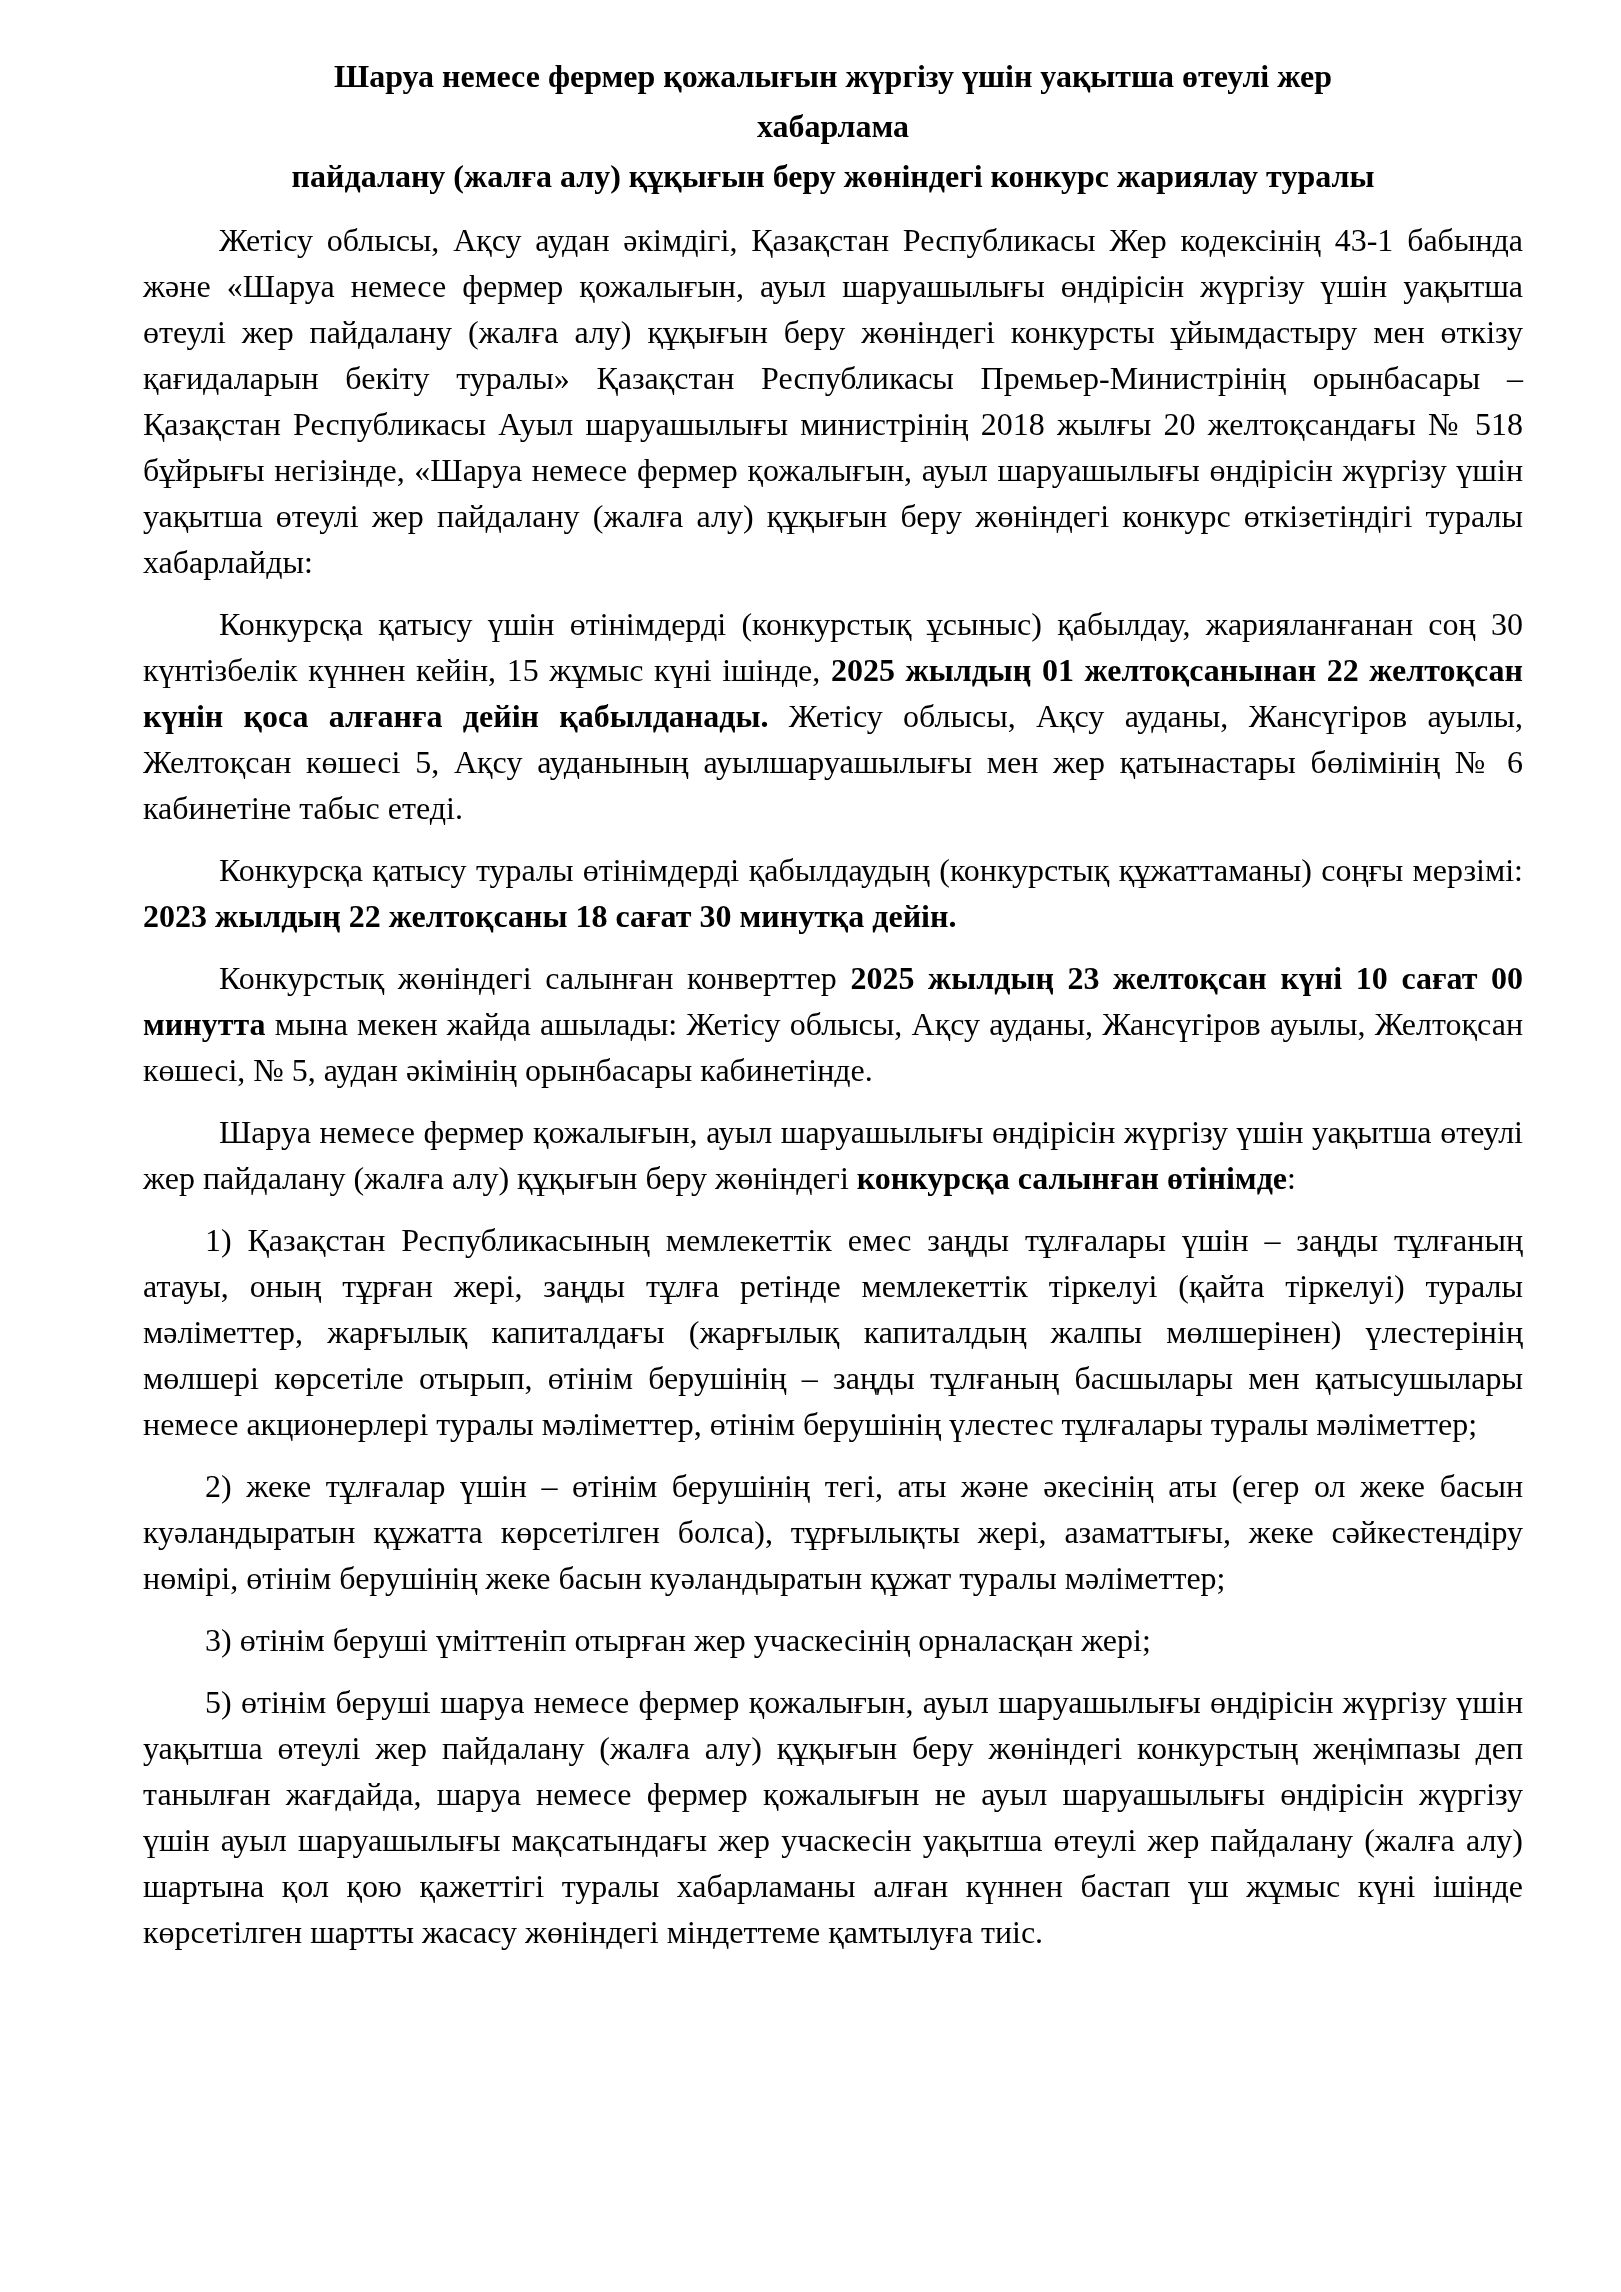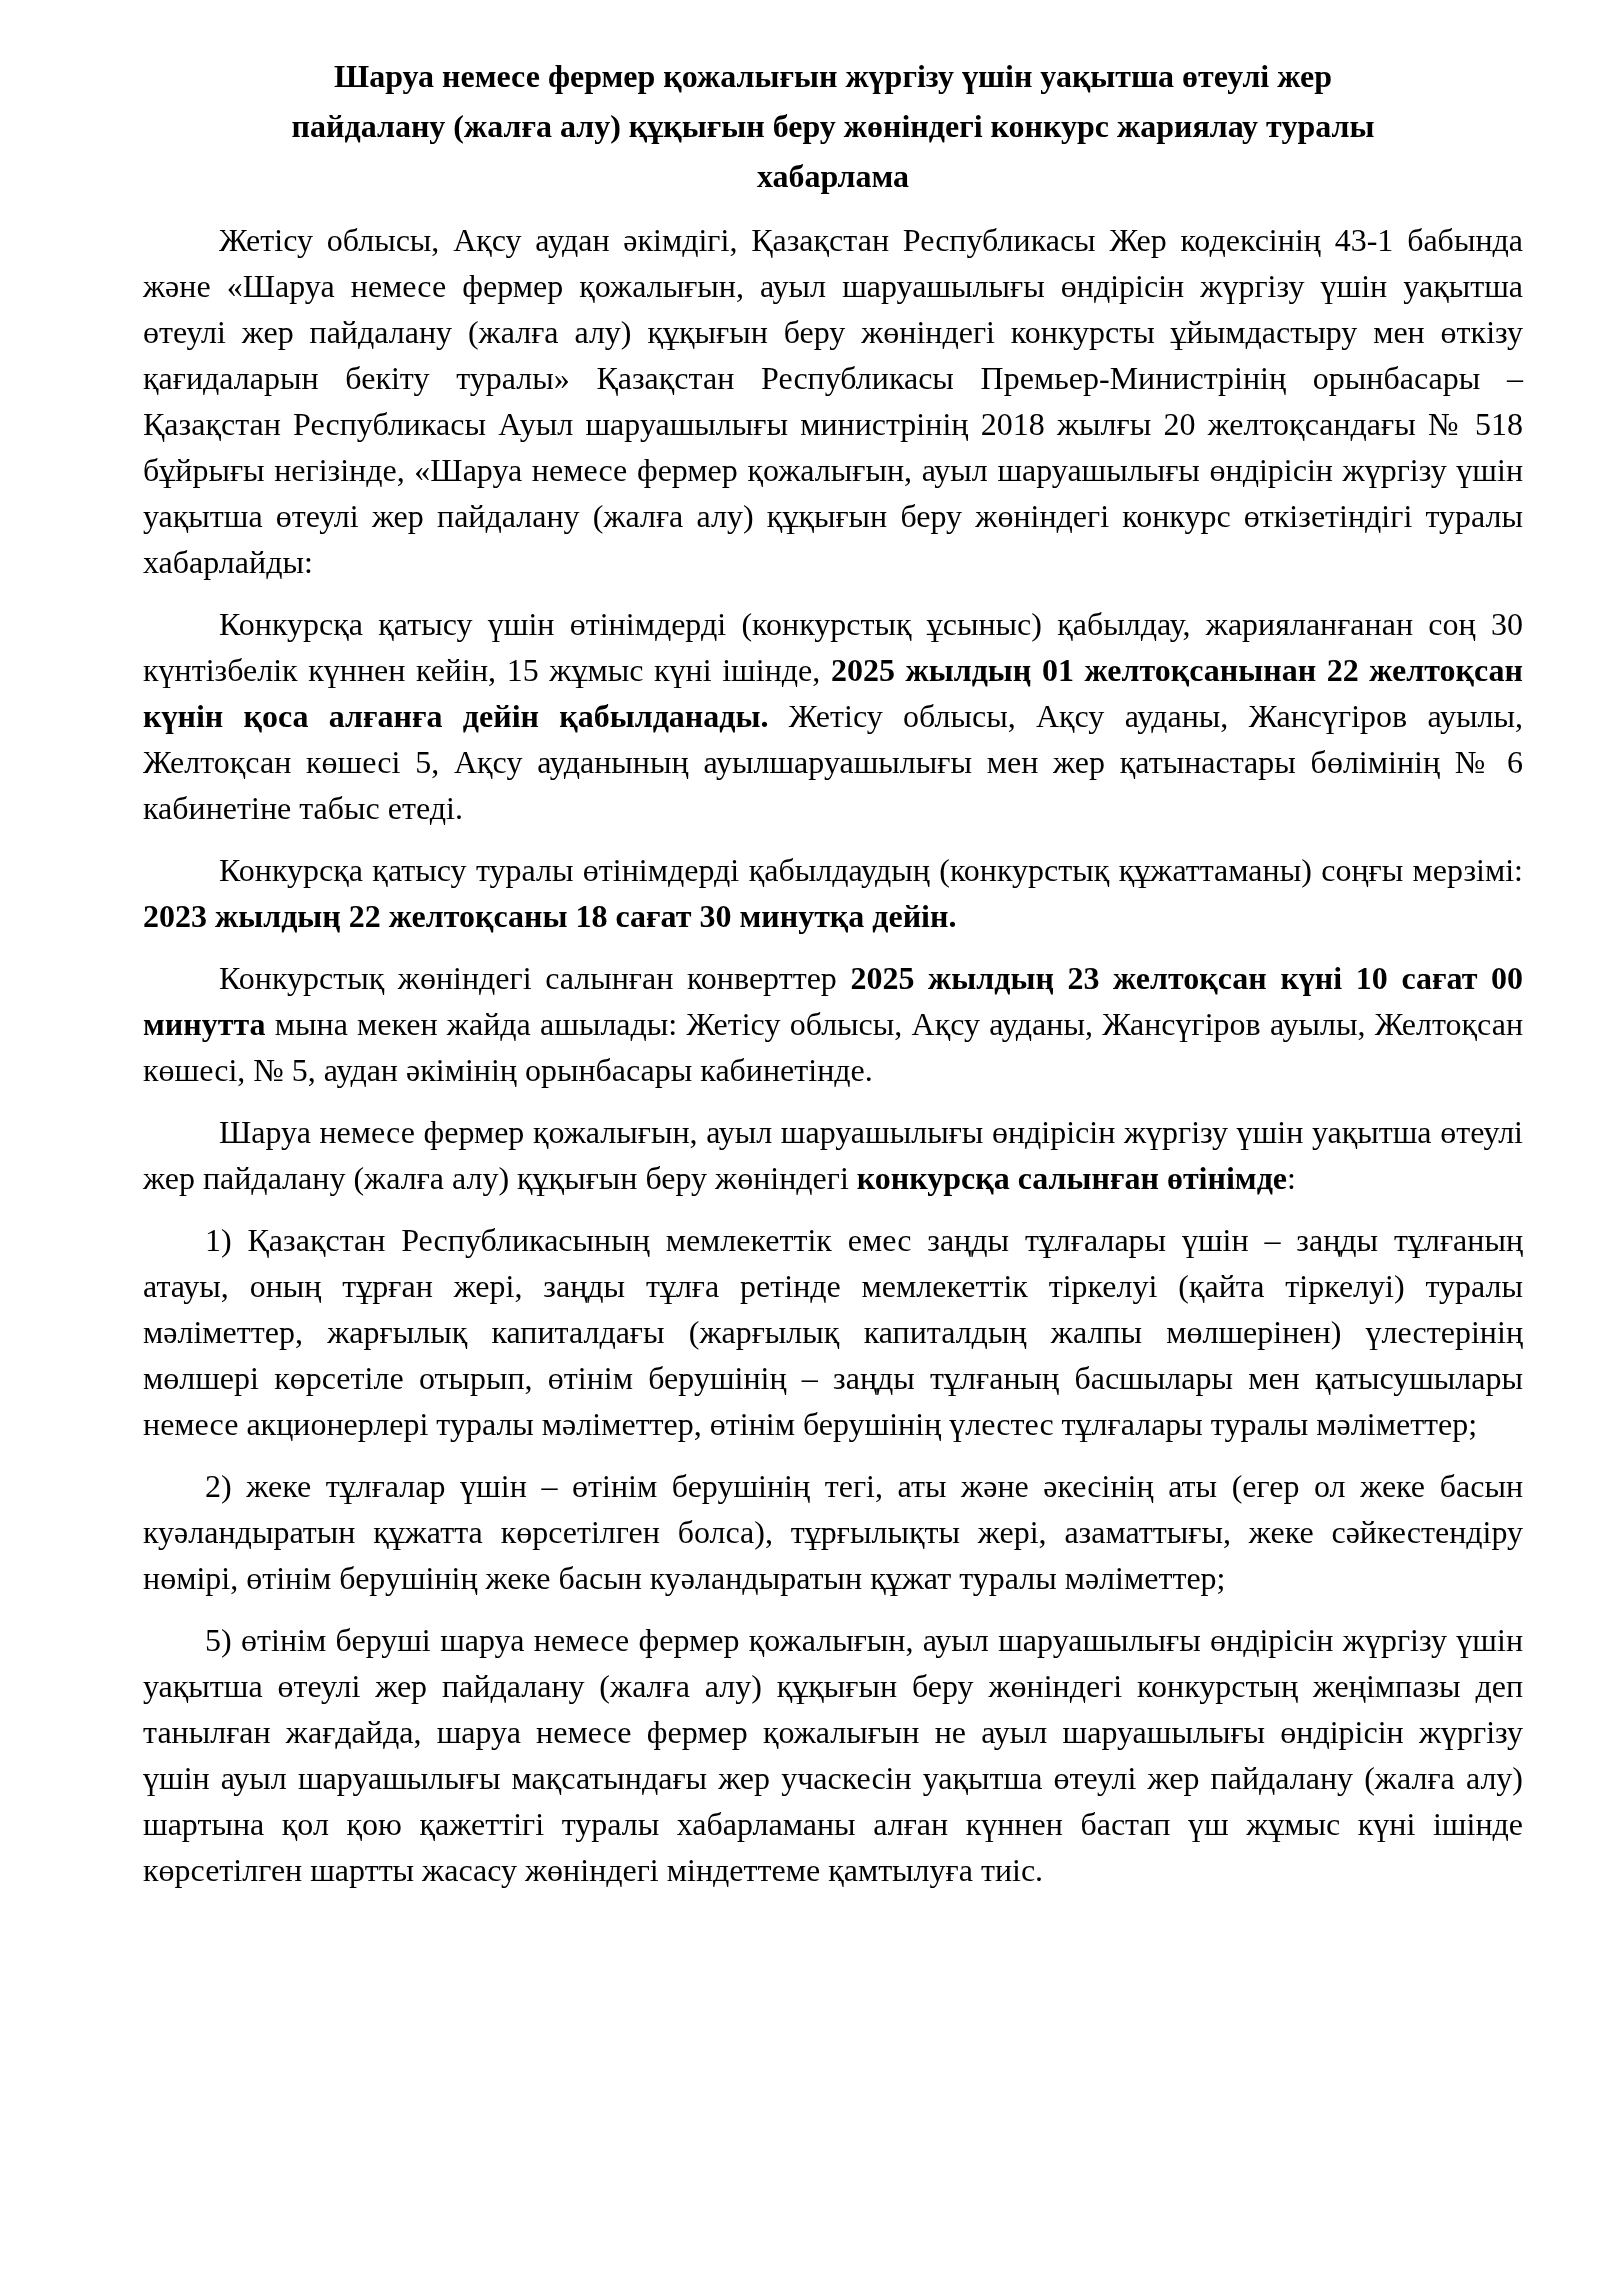--- a/index.html
+++ b/index.html
@@ -38,36 +38,37 @@
     font-weight: bold;
   }
 </style>
 </head>
 <body>
 
 <div class="page">
 
   <div class="title">
     <div>Шаруа немесе фермер қожалығын жүргізу үшін уақытша өтеулі жер</div>
+    <div>хабарлама</div>
     <div>пайдалану (жалға алу) құқығын беру жөніндегі конкурс жариялау туралы</div>
-    <div>хабарлама</div>
   </div>
 
   <p class="para"><span>Жетісу облысы, Ақсу аудан әкімдігі, Қазақстан Республикасы Жер кодексінің 43-1 бабында және «Шаруа немесе фермер қожалығын, ауыл шаруашылығы өндірісін жүргізу үшін уақытша өтеулі жер пайдалану (жалға алу) құқығын беру жөніндегі конкурсты ұйымдастыру мен өткізу қағидаларын бекіту туралы» Қазақстан Республикасы Премьер-Министрінің орынбасары – Қазақстан Республикасы Ауыл шаруашылығы министрінің 2018 жылғы 20 желтоқсандағы  № 518 бұйрығы негізінде, «Шаруа немесе фермер қожалығын, ауыл шаруашылығы өндірісін жүргізу үшін уақытша өтеулі жер пайдалану (жалға алу) құқығын беру жөніндегі конкурс өткізетіндігі туралы хабарлайды:</span></p>
 
   <p class="para"><span>Конкурсқа қатысу үшін өтінімдерді (конкурстық ұсыныс) қабылдау, жарияланғанан соң 30 күнтізбелік күннен кейін, 15 жұмыс күні ішінде, </span><span class="b">2025 жылдың 01 желтоқсанынан 22 желтоқсан күнін қоса алғанға дейін қабылданады.</span><span> Жетісу облысы, Ақсу ауданы, Жансүгіров ауылы, Желтоқсан көшесі 5, Ақсу ауданының ауылшаруашылығы мен жер қатынастары бөлімінің № 6 кабинетіне табыс етеді.</span></p>
 
   <p class="para"><span>Конкурсқа қатысу туралы өтінімдерді қабылдаудың (конкурстық құжаттаманы) соңғы мерзімі: </span><span class="b">2023 жылдың 22 желтоқсаны 18 сағат 30 минутқа дейін.</span></p>
 
   <p class="para"><span>Конкурстық жөніндегі салынған конверттер </span><span class="b">2025 жылдың 23 желтоқсан күні 10 сағат 00 минутта</span><span> мына мекен жайда ашылады: Жетісу облысы, Ақсу ауданы, Жансүгіров ауылы,  Желтоқсан  көшесі, № 5, аудан әкімінің орынбасары кабинетінде.</span></p>
 
   <p class="para"><span>Шаруа немесе фермер қожалығын, ауыл шаруашылығы өндірісін жүргізу үшін уақытша өтеулі жер пайдалану (жалға алу) құқығын беру жөніндегі </span><span class="b">конкурсқа салынған өтінімде</span><span>:</span></p>
 
   <p class="list-item"><span>1) Қазақстан Республикасының мемлекеттік емес заңды тұлғалары үшін – заңды тұлғаның атауы, оның тұрған жері, заңды тұлға ретінде мемлекеттік тіркелуі (қайта тіркелуі) туралы мәліметтер, жарғылық капиталдағы (жарғылық капиталдың жалпы мөлшерінен) үлестерінің мөлшері көрсетіле отырып, өтінім берушінің – заңды тұлғаның басшылары мен қатысушылары немесе акционерлері туралы мәліметтер, өтінім берушінің үлестес тұлғалары туралы мәліметтер;</span></p>
 
   <p class="list-item"><span>2) жеке тұлғалар үшін – өтінім берушінің тегі, аты және әкесінің аты (егер ол жеке басын куәландыратын құжатта көрсетілген болса), тұрғылықты жері, азаматтығы, жеке сәйкестендіру нөмірі, өтінім берушінің жеке басын куәландыратын құжат туралы мәліметтер;</span></p>
 
+  <p class="list-item"><span>3) өтінім беруші үміттеніп отырған жер учаскесінің орналасқан жері;</span></p>
 
 
   <p class="list-item"><span>5) өтінім беруші шаруа немесе фермер қожалығын, ауыл шаруашылығы өндірісін жүргізу үшін уақытша өтеулі жер пайдалану (жалға алу) құқығын беру жөніндегі конкурстың жеңімпазы деп танылған жағдайда, шаруа немесе фермер қожалығын не ауыл шаруашылығы өндірісін жүргізу үшін ауыл шаруашылығы мақсатындағы жер учаскесін уақытша өтеулі жер пайдалану (жалға алу) шартына қол қою қажеттігі туралы хабарламаны алған күннен бастап үш жұмыс күні ішінде көрсетілген шартты жасасу жөніндегі міндеттеме қамтылуға тиіс.</span></p>
 
 </div>
 
 
 </body></html>

